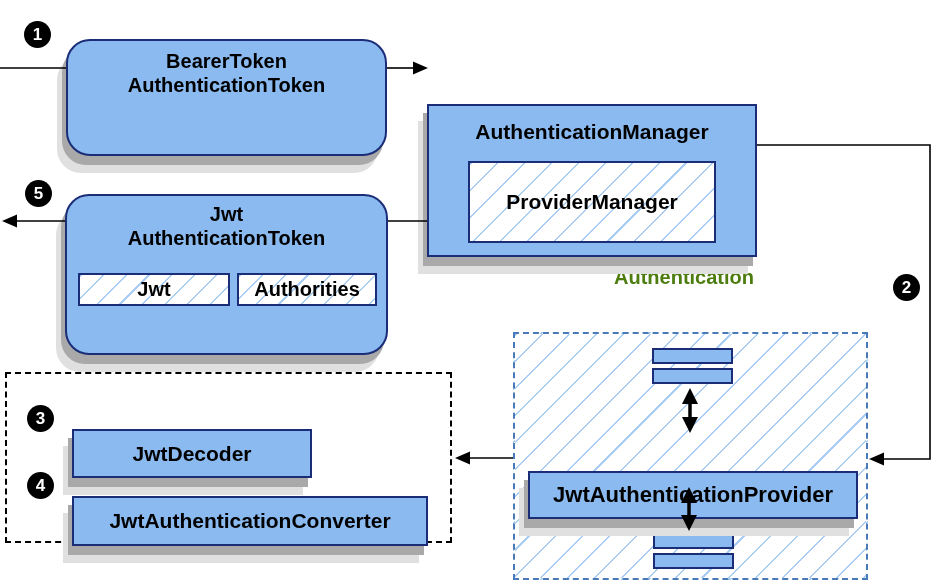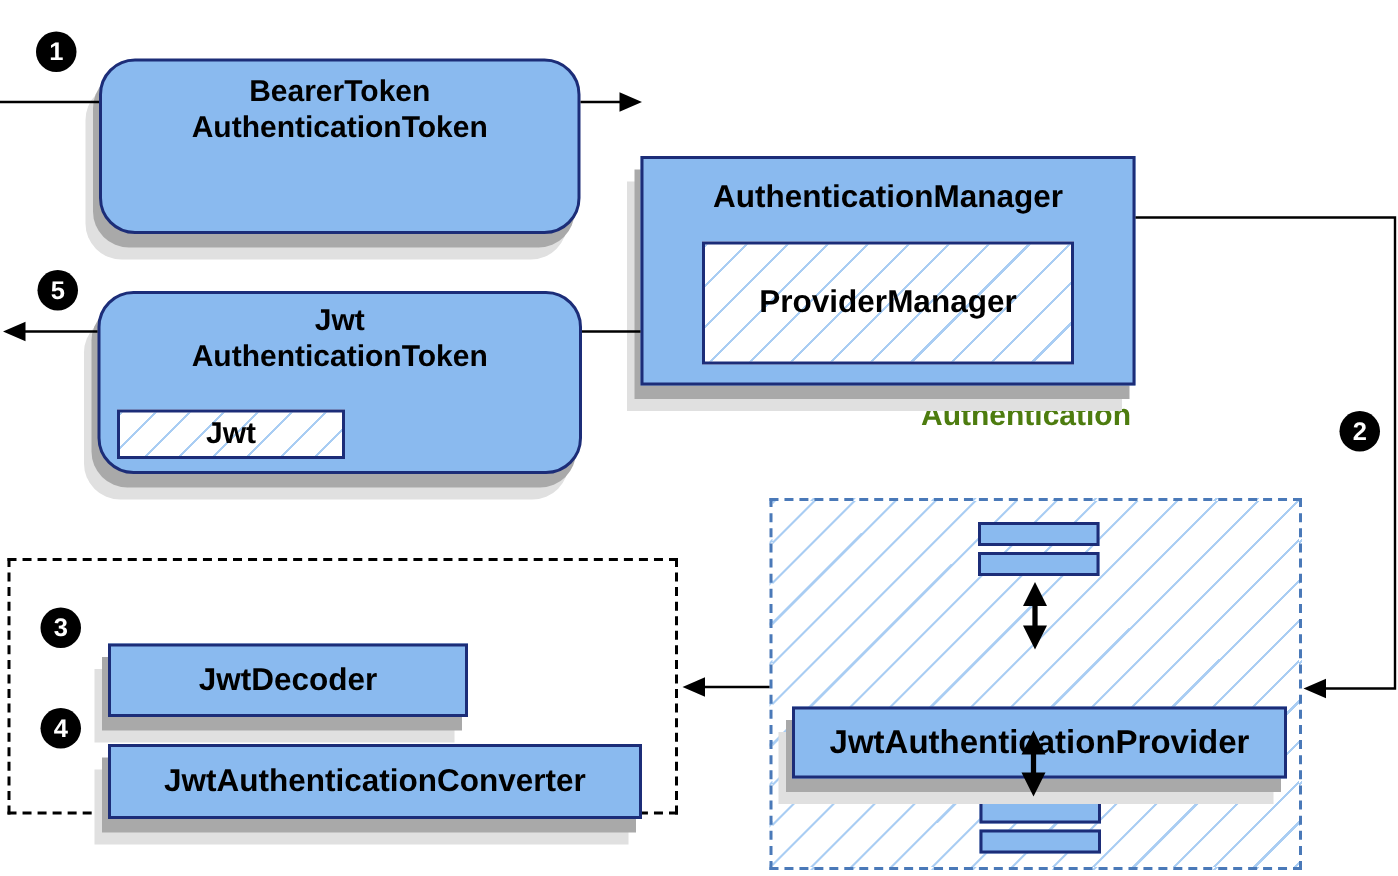--- a/index.html
+++ b/index.html
@@ -88,21 +88,21 @@
     position: absolute;
     box-sizing: border-box;
     left: 5px; top: 372px;
     width: 447px; height: 171px;
     border: 2px dashed #000000;
     background: transparent;
     z-index: 1;
   }
   
   #bearer-token-node   { left: 66px;  top: 3px;   width: 321px; height: 117px; }
-  #jwt-token-node      { left: 65px;  top: 158px; width: 323px; height: 122px; }
+  #jwt-token-node      { left: 65px;  top: 158px; width: 323px; height: 161px; }
   #auth-manager-node   { left: 427px; top: 68px;  width: 330px; height: 153px; }
   #jwt-provider-node   { left: 528px; top: 435px; width: 330px; height: 48px; }
   #jwt-decoder-node    { left: 72px;  top: 393px; width: 240px; height: 49px; }
   #jwt-converter-node  { left: 72px;  top: 460px; width: 356px; height: 50px; }
 
   #token-field         { left: 84px;  top: 74px;  width: 145px; height: 31px; }
   #provider-mgr-field  { left: 39px;  top: 55px;  width: 248px; height: 82px; }
   #jwt-field           { left: 11px;  top: 77px;  width: 152px; height: 33px; }
   #authorities-field   { left: 170px; top: 77px;  width: 140px; height: 33px; }
 
@@ -171,20 +171,23 @@
   </div>
 
   <div id="jwt-token-node" class="node rounded shadowed">
     <div class="node-title" style="padding-top:6px;">
       <div>Jwt</div>
       <div>AuthenticationToken</div>
     </div>
     <div id="jwt-field" class="field hatch-sm">
       <span>Jwt</span>
     </div>
+    <div id="authorities-field" class="field hatch-sm">
+      <span>Authorities</span>
+    </div>
   </div>
 
   <div id="auth-manager-node" class="node shadowed">
     <div class="node-title" style="padding-top:14px; font-size:21px;">AuthenticationManager</div>
     <div id="provider-mgr-field" class="field hatch-lg" style="font-size:21px;">
       <span>ProviderManager</span>
     </div>
   </div>
 
   <div id="mini-rect-1" class="mini-rect"></div>

